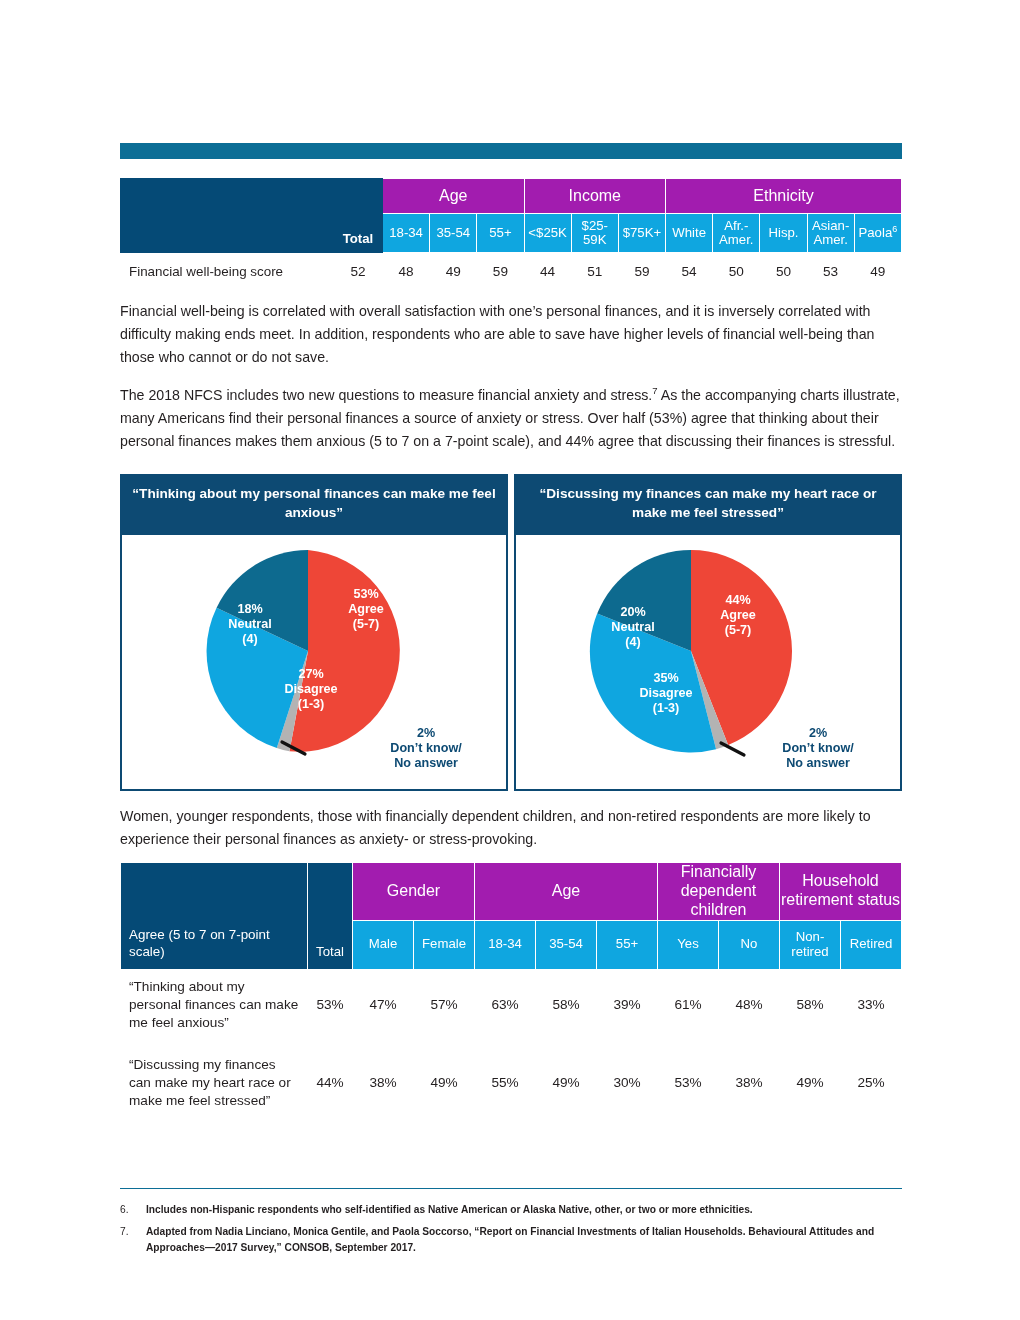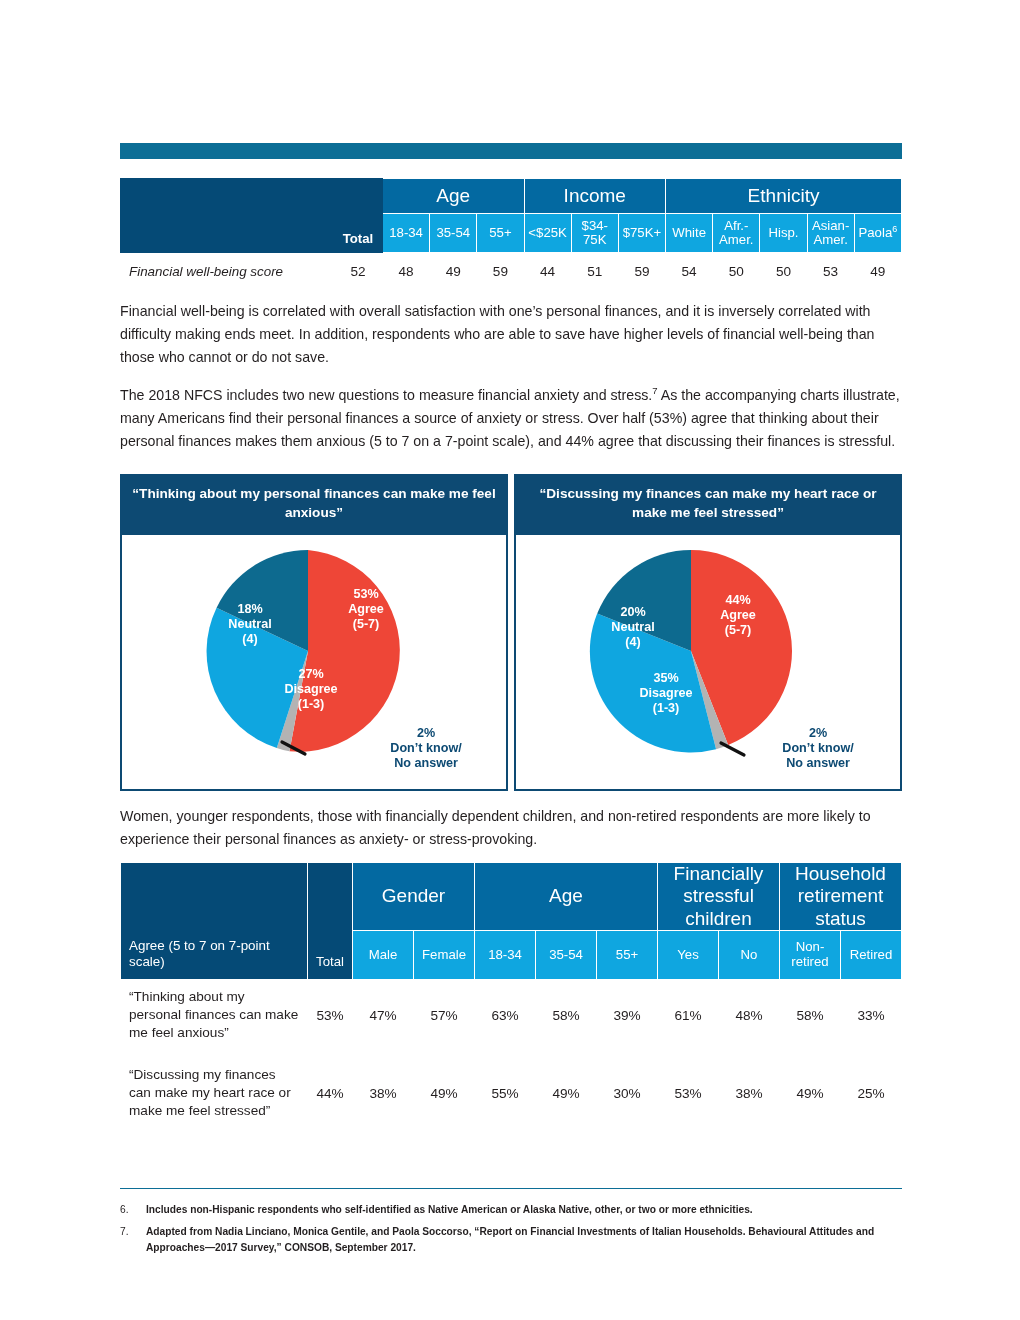--- a/index.html
+++ b/index.html
@@ -58,37 +58,36 @@
     table-layout: fixed;
   }
   table.grid td, table.grid th {
     border: 1px solid #ffffff;
     padding: 0;
     text-align: center;
     vertical-align: middle;
     font-weight: normal;
   }
   .hd-navy   { background: #054a76; color: #ffffff; }
-  .hd-teal   { background: #0369a1; color: #ffffff; font-size: 19px; font-weight: bold; }
+  .hd-teal   { background: #a21caf; color: #ffffff; font-size: 16px; font-weight: bold; }
   .hd-blue   { background: #0fa6e0; color: #ffffff; font-size: 13.2px; font-weight: bold; }
   .body-cell { background: #ffffff; color: #231f20; border: 1px solid #9fb4c4; font-size: 13.6px; }
 
   
   .table1 {
     position: absolute;
     left: 120px;
     top: 178px;
     width: 782px;
   }
   .table1 td { height: 28px; }
   .table1 .row-label {
     text-align: left;
     padding-left: 8px;
     font-size: 13.4px;
-    font-style: italic;
   }
   .table1 .grp { height: 34px; }
   .table1 .sub { height: 38px; line-height: 1.08; }
   .table1 .datarow td { height: 36px; }
   .table1 .lead-navy { background: #054a76; border-color: #054a76; }
   .sup { font-size: 9px; vertical-align: super; }
 
   
   .para {
     position: absolute;
@@ -215,21 +214,21 @@
       <td class="hd-navy lead-navy" style="width:48px; vertical-align:bottom; padding-bottom:6px; font-size:13.2px; font-weight:bold;" rowspan="2">Total</td>
       <td class="hd-teal grp" colspan="3">Age</td>
       <td class="hd-teal grp" colspan="3">Income</td>
       <td class="hd-teal grp" colspan="5">Ethnicity</td>
     </tr>
     <tr>
       <td class="hd-blue sub" style="width:46px">18-34</td>
       <td class="hd-blue sub" style="width:46px">35-54</td>
       <td class="hd-blue sub" style="width:42px">55+</td>
       <td class="hd-blue sub" style="width:54px">&lt;$25K</td>
-      <td class="hd-blue sub" style="width:46px">$34-75K</td>
+      <td class="hd-blue sub" style="width:46px">$25-59K</td>
       <td class="hd-blue sub" style="width:52px">$75K+</td>
       <td class="hd-blue sub" style="width:54px">White</td>
       <td class="hd-blue sub" style="width:52px">Afr.-Amer.</td>
       <td class="hd-blue sub" style="width:50px">Hisp.</td>
       <td class="hd-blue sub" style="width:54px">Asian-Amer.</td>
       <td class="hd-blue sub" style="width:46px"><span>Paola</span><span class="sup">6</span></td>
     </tr>
     <tr class="datarow">
       <td class="body-cell row-label">Financial well-being score</td>
       <td class="body-cell">52</td>
@@ -339,21 +338,21 @@
 
   <div class="para" id="para3">Women, younger respondents, those with financially dependent children, and non-retired respondents are more likely to experience their personal finances as anxiety- or stress-provoking.</div>
 
   <table class="grid table2">
     <tbody>
         <tr>
       <td class="corner" rowspan="2" style="width:170px">Agree (5 to 7 on 7-point scale)</td>
       <td class="hd-navy" rowspan="2" style="width:44px; vertical-align:bottom; padding-bottom:10px; font-size:13.2px;">Total</td>
       <td class="hd-teal grp" colspan="2">Gender</td>
       <td class="hd-teal grp" colspan="3">Age</td>
-      <td class="hd-teal grp" colspan="2">Financially stressful children</td>
+      <td class="hd-teal grp" colspan="2">Financially dependent children</td>
       <td class="hd-teal grp" colspan="2">Household retirement status</td>
     </tr>
     <tr>
       <td class="hd-blue sub" style="width:50px">Male</td>
       <td class="hd-blue sub" style="width:62px">Female</td>
       <td class="hd-blue sub" style="width:56px">18-34</td>
       <td class="hd-blue sub" style="width:56px">35-54</td>
       <td class="hd-blue sub" style="width:48px">55+</td>
       <td class="hd-blue sub" style="width:52px">Yes</td>
       <td class="hd-blue sub" style="width:52px">No</td>

